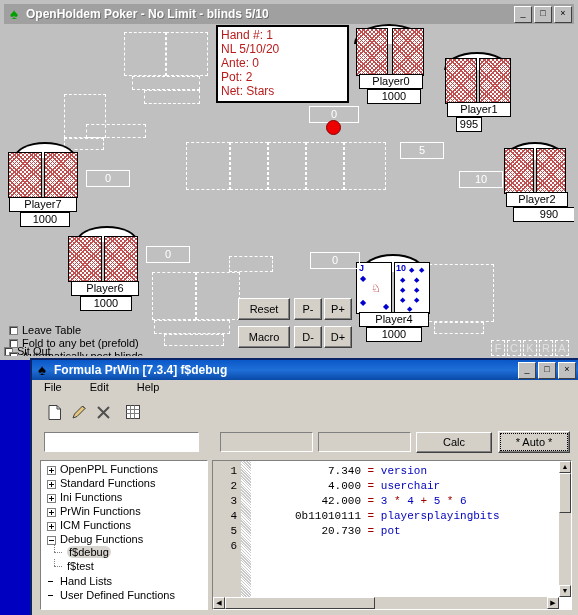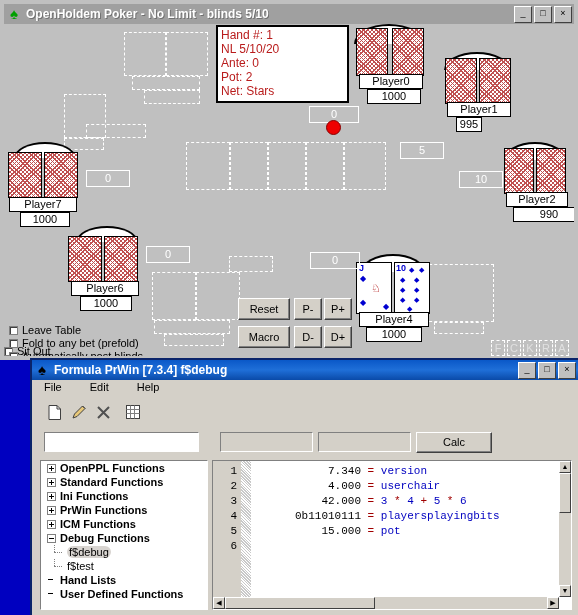--- a/index.html
+++ b/index.html
@@ -177,21 +177,21 @@
     border-top:1px solid #808080;border-left:1px solid #808080;
     border-right:1px solid #ffffff;border-bottom:1px solid #ffffff;
     outline:1px solid #d4d0c8;
     overflow:hidden;
   }
   .tree-row{
     position:relative;height:14px;display:flex;align-items:center;
     font-family:"Liberation Sans",sans-serif;font-size:11px;color:#000;
     padding-left:6px;white-space:nowrap;
   }
-  .tree-row.bold{font-weight:bold;}
+  .tree-row.bold{font-weight:normal;align-items:flex-end;}
   .expander{
     width:9px;height:9px;border:1px solid #808080;background:#fff;
     box-sizing:border-box;margin-right:4px;flex:0 0 auto;
     position:relative;
   }
   .expander:before{
     content:"";position:absolute;left:1px;top:3px;width:5px;height:1px;background:#000;
   }
   .expander.plus:after{
     content:"";position:absolute;left:3px;top:1px;width:1px;height:5px;background:#000;
@@ -464,20 +464,21 @@
           <rect x="1.5" y="1.5" width="13" height="13" fill="#fff" stroke="#404040"></rect>
           <path d="M1.5 5.5 H14.5 M1.5 9.5 H14.5 M5.5 1.5 V14.5 M9.5 1.5 V14.5" stroke="#808080"></path>
         </svg>
     </div>
   </div>
 
   <div class="sunken-input" style="left:12px;top:72px;width:155px;height:20px;" title=""></div>
   <div class="sunken-input" style="left:188px;top:72px;width:93px;height:20px;background:#d4d0c8;" title=""></div>
   <div class="sunken-input" style="left:286px;top:72px;width:93px;height:20px;background:#d4d0c8;" title=""></div>
   <div class="raised-btn" style="left:384px;top:72px;width:76px;height:21px;line-height:19px;">Calc</div>
+  <div class="raised-btn" style="left:466px;top:71px;width:72px;height:22px;line-height:20px;outline:1px dotted #000;outline-offset:-3px;">* Auto *</div>
 
   <div id="tree-panel">
     <div class="tree-row bold">
       <span class="expander plus"></span>
       <span>OpenPPL Functions</span>
     </div>
     <div class="tree-row bold">
       <span class="expander plus"></span>
       <span>Standard Functions</span>
     </div>
@@ -523,21 +524,21 @@
       <div class="code-line">4</div>
       <div class="code-line">5</div>
       <div class="code-line">6</div>
     </div>
     <div id="gutter-stripe"></div>
     <div id="code-area">
         <div class="code-line"><span class="code-num cl-val">7.340</span><span class="cl-op"> = </span><span class="cl-id">version</span></div>
         <div class="code-line"><span class="code-num cl-val">4.000</span><span class="cl-op"> = </span><span class="cl-id">userchair</span></div>
         <div class="code-line"><span class="code-num cl-val">42.000</span><span class="cl-op"> = </span><span class="cl-id">3</span><span class="cl-op"> *</span><span class="cl-id"> 4</span><span class="cl-op"> +</span><span class="cl-id"> 5</span><span class="cl-op"> *</span><span class="cl-id"> 6</span></div>
         <div class="code-line"><span class="code-num cl-val">0b11010111</span><span class="cl-op"> = </span><span class="cl-id">playersplayingbits</span></div>
-        <div class="code-line"><span class="code-num cl-val">15.000</span><span class="cl-op"> = </span><span class="cl-id">pot</span></div>
+        <div class="code-line"><span class="code-num cl-val">20.730</span><span class="cl-op"> = </span><span class="cl-id">pot</span></div>
         <div class="code-line">&nbsp;</div>
       </div>
     <div class="scroll-v">
       <div class="sb-arrow" style="left:0;top:0;">▲</div>
       <div class="sb-thumb" style="position:absolute;left:0;top:12px;width:12px;height:40px;"></div>
       <div class="sb-arrow" style="left:0;bottom:0;">▼</div>
     </div>
     <div class="scroll-h">
       <div class="sb-arrow" style="left:0;top:0;">◀</div>
       <div class="sb-thumb" style="position:absolute;left:12px;top:0;width:150px;height:12px;"></div>

